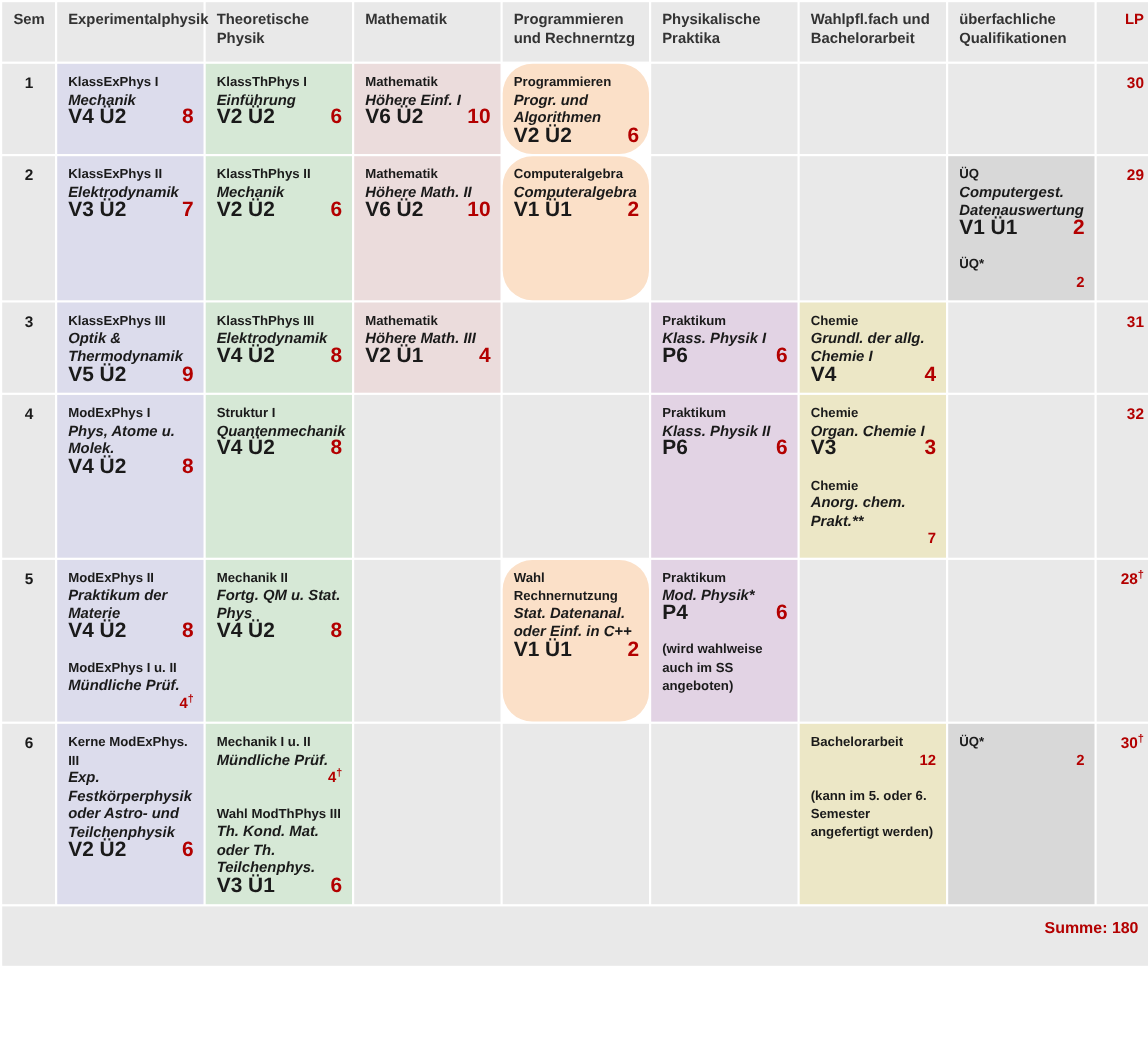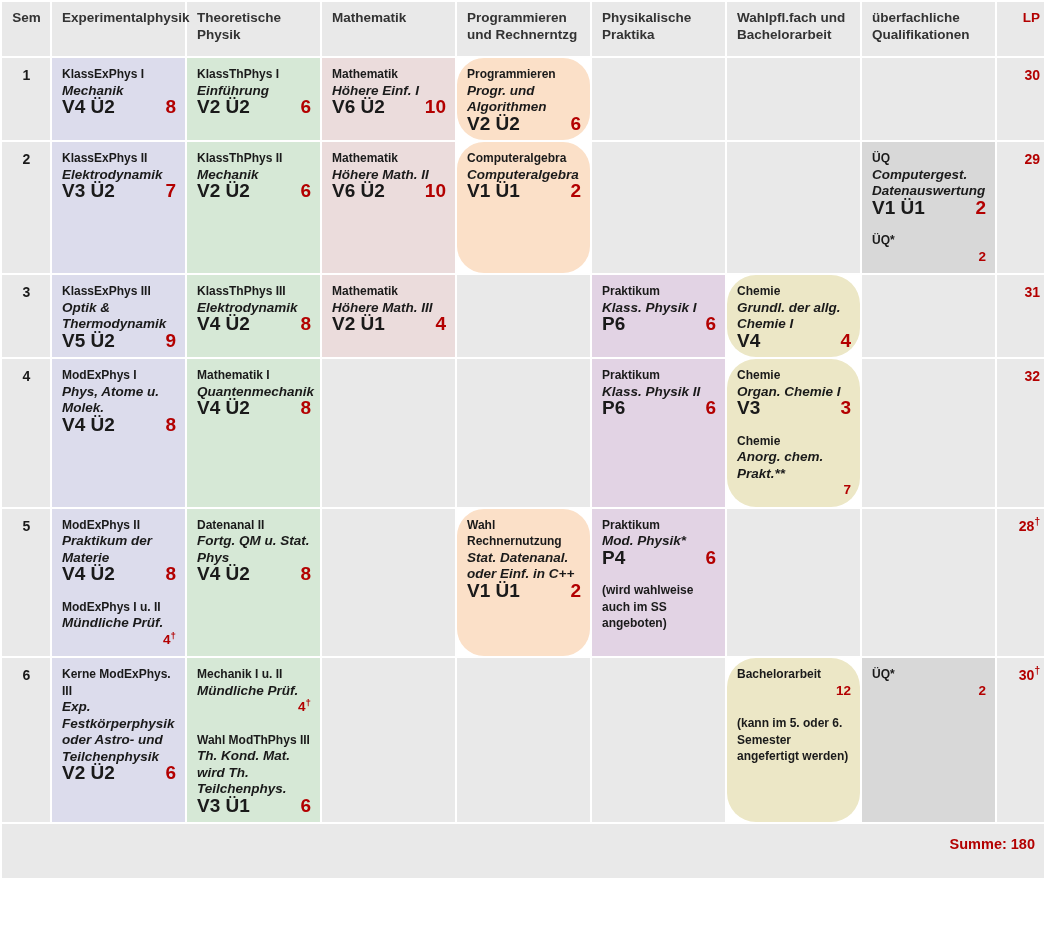--- a/index.html
+++ b/index.html
@@ -70,21 +70,21 @@
     background: #e9e9e9;
     padding-top: 9px;
   }
 
   
   .col-exp    { background: #dcdcec !important; }
   .col-theo   { background: #d6e8d6 !important; }
   .col-math   { background: #ebdcdc !important; }
   .col-prog   { background: #fbe0c8 !important; border-radius: 27px; }
   .col-prak   { background: #e2d3e4 !important; }
-  .col-wahl   { background: #ece7c6 !important; border-radius: 29px; }
+  .col-wahl   { background: #ece7c6 !important; }
   .col-ueq    { background: #d8d8d8 !important; }
   .col-empty  { background: #e9e9e9 !important; }
 
   
   .block { position: relative; }
   .block + .block { margin-top: 16px; }
 
   .m-title {
     font-weight: 700;
     font-size: 12px;
@@ -332,21 +332,21 @@
             <div class="m-title">ModExPhys I</div>
             <div class="m-sub">Phys, Atome u. Molek.</div>
             <div class="m-line">
               <span class="m-hours">V4 Ü2</span>
               <span class="m-cp">8</span>
             </div>
           </div>
         </td>
         <td class="col-theo">
           <div class="block">
-            <div class="m-title">Mathematik I</div>
+            <div class="m-title">Struktur I</div>
             <div class="m-sub">Quantenmechanik</div>
             <div class="m-line">
               <span class="m-hours">V4 Ü2</span>
               <span class="m-cp">8</span>
             </div>
           </div>
         </td>
         <td class="col-empty"></td>
         <td class="col-empty"></td>
         <td class="col-prak">
@@ -389,21 +389,21 @@
             </div>
           </div>
           <div class="block">
             <div class="m-title">ModExPhys I u. II</div>
             <div class="m-sub">Mündliche Prüf.</div>
             <div class="m-cp-right">4<sup>†</sup></div>
           </div>
         </td>
         <td class="col-theo">
           <div class="block">
-            <div class="m-title">Datenanal II</div>
+            <div class="m-title">Mechanik II</div>
             <div class="m-sub">Fortg. QM u. Stat. Phys</div>
             <div class="m-line">
               <span class="m-hours">V4 Ü2</span>
               <span class="m-cp">8</span>
             </div>
           </div>
         </td>
         <td class="col-empty"></td>
         <td class="col-prog">
           <div class="block">
@@ -445,21 +445,21 @@
           </div>
         </td>
         <td class="col-theo">
           <div class="block">
             <div class="m-title">Mechanik I u. II</div>
             <div class="m-sub">Mündliche Prüf.</div>
             <div class="m-cp-right">4<sup>†</sup></div>
           </div>
           <div class="block">
             <div class="m-title">Wahl ModThPhys III</div>
-            <div class="m-sub">Th. Kond. Mat. wird Th. Teilchenphys.</div>
+            <div class="m-sub">Th. Kond. Mat. oder Th. Teilchenphys.</div>
             <div class="m-line">
               <span class="m-hours">V3 Ü1</span>
               <span class="m-cp">6</span>
             </div>
           </div>
         </td>
         <td class="col-empty"></td>
         <td class="col-empty"></td>
         <td class="col-empty"></td>
         <td class="col-wahl">

